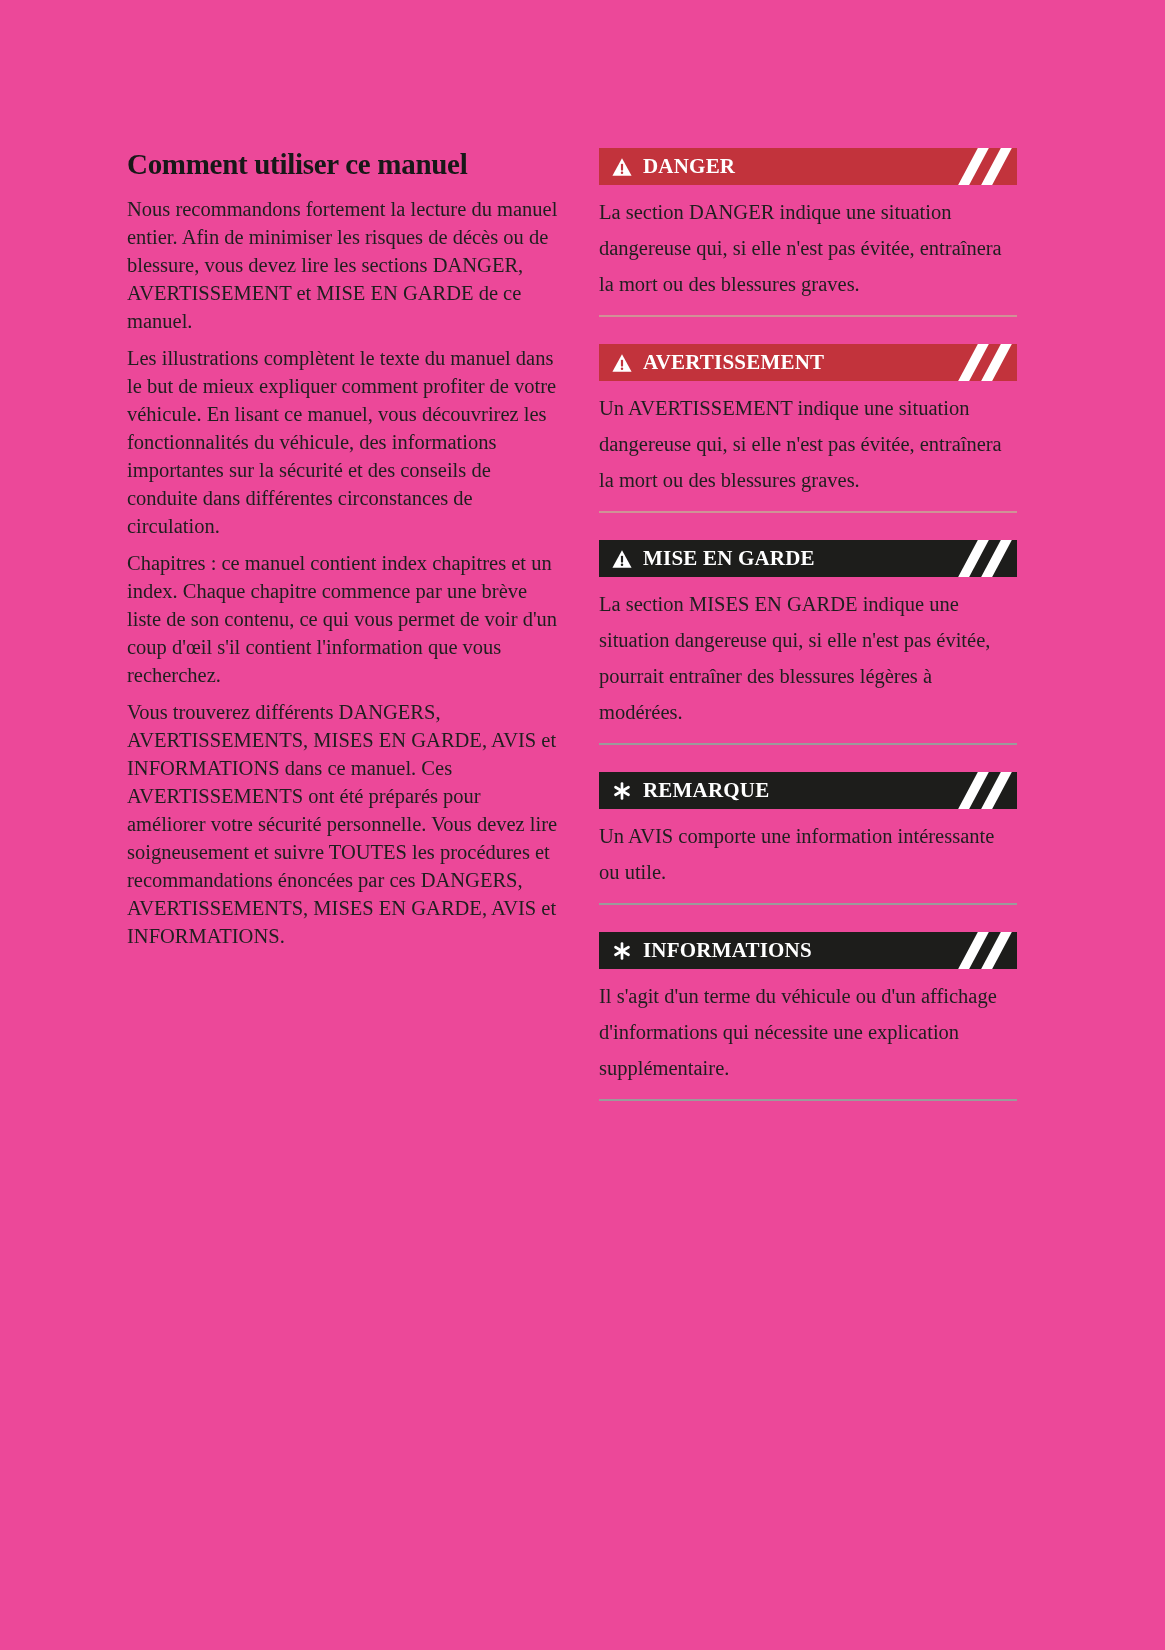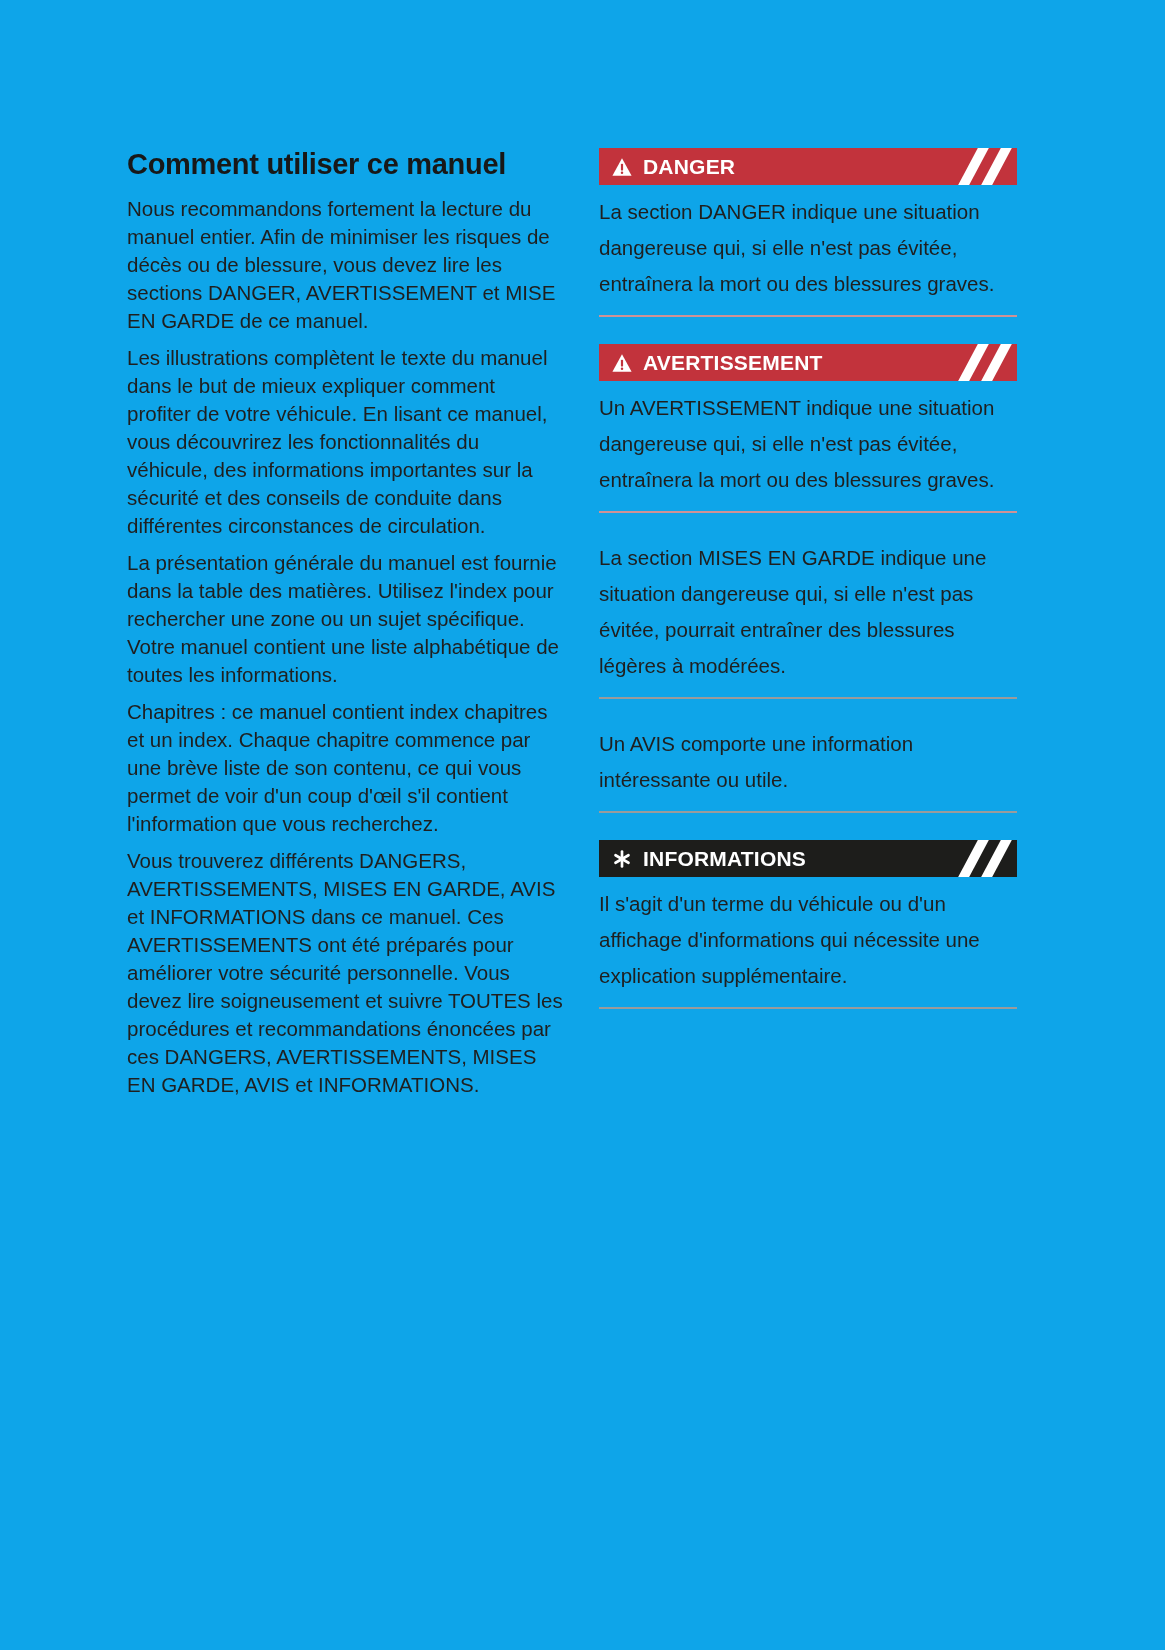--- a/index.html
+++ b/index.html
@@ -4,22 +4,22 @@
 <style>
   html, body {
     margin: 0;
     padding: 0;
     background: #ffffff;
   }
   .page {
     position: relative;
     width: 1165px;
     height: 1650px;
-    background: #0ea5e9;
-    font-family: Liberation Sans, sans-serif;
+    background: #ec4899;
+    font-family: Liberation Serif, serif;
     color: #1c1c1c;
     overflow: hidden;
   }
   .content {
     position: absolute;
     left: 127px;
     top: 148px;
     display: flex;
     gap: 32px;
   }
@@ -99,21 +99,20 @@
 </head>
 <body>
 
 <div class="page">
   <div class="content">
 
     <div class="col-left">
       <h1 class="page-title">Comment utiliser ce manuel</h1>
       <p class="para">Nous recommandons fortement la lecture du manuel entier. Afin de minimiser les risques de décès ou de blessure, vous devez lire les sections DANGER, AVERTISSEMENT et MISE EN GARDE de ce manuel.</p>
       <p class="para">Les illustrations complètent le texte du manuel dans le but de mieux expliquer comment profiter de votre véhicule. En lisant ce manuel, vous découvrirez les fonctionnalités du véhicule, des informations importantes sur la sécurité et des conseils de conduite dans différentes circonstances de circulation.</p>
-      <p class="para">La présentation générale du manuel est fournie dans la table des matières. Utilisez l'index pour rechercher une zone ou un sujet spécifique. Votre manuel contient une liste alphabétique de toutes les informations.</p>
       <p class="para">Chapitres : ce manuel contient index chapitres et un index. Chaque chapitre commence par une brève liste de son contenu, ce qui vous permet de voir d'un coup d'œil s'il contient l'information que vous recherchez.</p>
       <p class="para">Vous trouverez différents DANGERS, AVERTISSEMENTS, MISES EN GARDE, AVIS et INFORMATIONS dans ce manuel. Ces AVERTISSEMENTS ont été préparés pour améliorer votre sécurité personnelle. Vous devez lire soigneusement et suivre TOUTES les procédures et recommandations énoncées par ces DANGERS, AVERTISSEMENTS, MISES EN GARDE, AVIS et INFORMATIONS.</p>
     </div>
 
     <div class="col-right">
 
       <div class="notice red">
         <div class="banner">
           <span class="banner-icon">
             <svg viewBox="0 0 24 22" aria-hidden="true">
@@ -141,40 +140,66 @@
           </span>
           <span class="banner-title">AVERTISSEMENT</span>
           <span class="stripe s1"></span>
           <span class="stripe s2"></span>
         </div>
         <p class="notice-body">Un AVERTISSEMENT indique une situation dangereuse qui, si elle n'est pas évitée, entraînera la mort ou des blessures graves.</p>
         <hr class="rule">
       </div>
 
       <div class="notice black">
+        <div class="banner">
+          <span class="banner-icon">
+            <svg viewBox="0 0 24 22" aria-hidden="true">
+              <polygon points="12,0.5 23.5,21.5 0.5,21.5" fill="#ffffff"></polygon>
+              <rect class="excl" x="10.7" y="7" width="2.6" height="8.2" rx="1"></rect>
+              <circle class="excl" cx="12" cy="18" r="1.5"></circle>
+            </svg>
+          </span>
+          <span class="banner-title">MISE EN GARDE</span>
+          <span class="stripe s1"></span>
+          <span class="stripe s2"></span>
+        </div>
         <p class="notice-body">La section MISES EN GARDE indique une situation dangereuse qui, si elle n'est pas évitée, pourrait entraîner des blessures légères à modérées.</p>
-        <hr class="rule">
-      </div>
-
-      <div class="notice black">
-        <p class="notice-body">Un AVIS comporte une information intéressante ou utile.</p>
         <hr class="rule">
       </div>
 
       <div class="notice black">
         <div class="banner">
           <span class="banner-icon">
             <svg viewBox="0 0 24 24" aria-hidden="true">
               <g stroke="#ffffff" stroke-width="3.2" stroke-linecap="round">
                 <line x1="12" y1="3" x2="12" y2="21"></line>
                 <line x1="12" y1="3" x2="12" y2="21" transform="rotate(60 12 12)"></line>
                 <line x1="12" y1="3" x2="12" y2="21" transform="rotate(120 12 12)"></line>
               </g>
             </svg>
           </span>
+          <span class="banner-title">REMARQUE</span>
+          <span class="stripe s1"></span>
+          <span class="stripe s2"></span>
+        </div>
+        <p class="notice-body">Un AVIS comporte une information intéressante ou utile.</p>
+        <hr class="rule">
+      </div>
+
+      <div class="notice black">
+        <div class="banner">
+          <span class="banner-icon">
+            <svg viewBox="0 0 24 24" aria-hidden="true">
+              <g stroke="#ffffff" stroke-width="3.2" stroke-linecap="round">
+                <line x1="12" y1="3" x2="12" y2="21"></line>
+                <line x1="12" y1="3" x2="12" y2="21" transform="rotate(60 12 12)"></line>
+                <line x1="12" y1="3" x2="12" y2="21" transform="rotate(120 12 12)"></line>
+              </g>
+            </svg>
+          </span>
           <span class="banner-title">INFORMATIONS</span>
           <span class="stripe s1"></span>
           <span class="stripe s2"></span>
         </div>
         <p class="notice-body">Il s'agit d'un terme du véhicule ou d'un affichage d'informations qui nécessite une explication supplémentaire.</p>
         <hr class="rule">
       </div>
 
     </div>
   </div>

